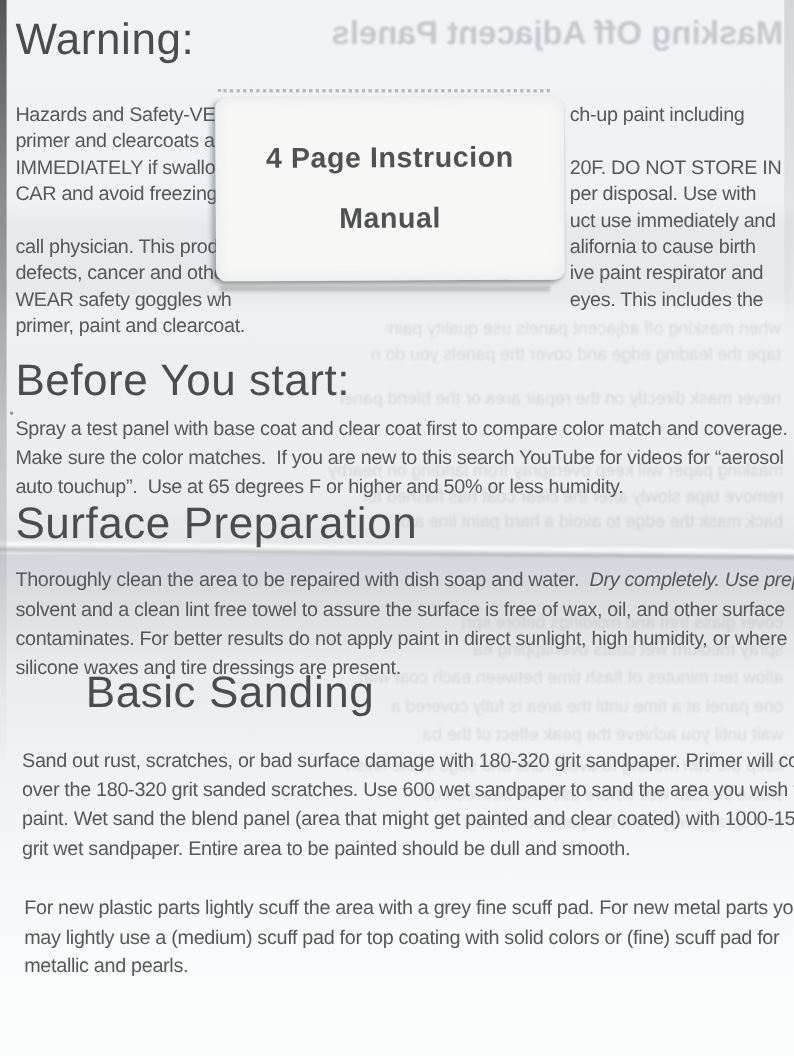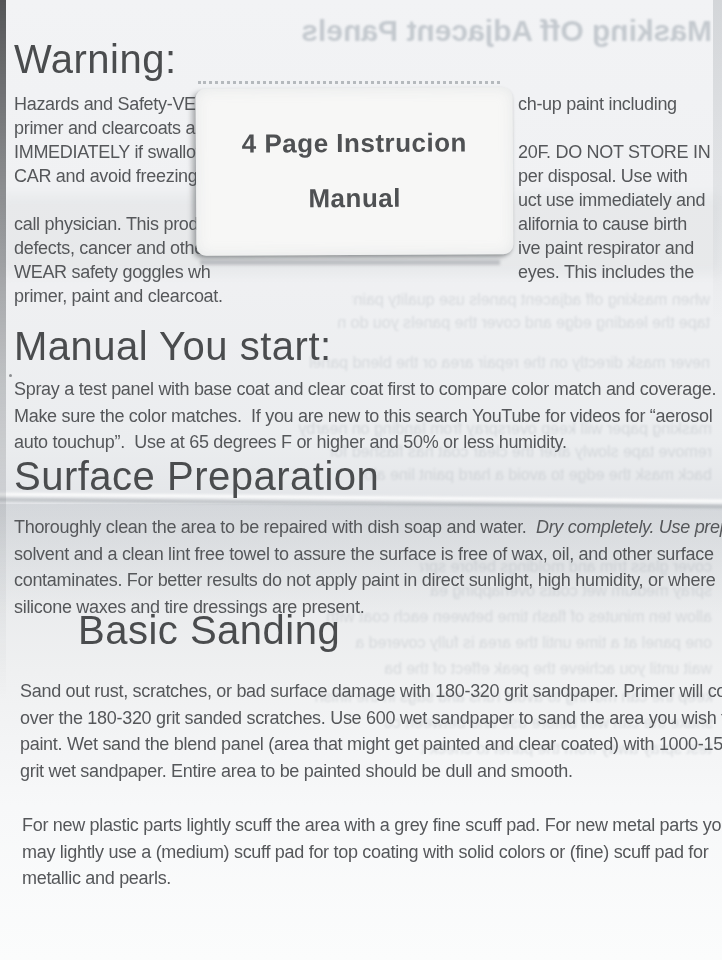--- a/index.html
+++ b/index.html
@@ -64,21 +64,21 @@
   <div class="bleed" style="left:360px;top:466px;width:352px;">back mask the edge to avoid a hard paint line along the panel</div>
   <div class="bleed" style="left:420px;top:558px;width:292px;">cover glass trim and moldings before spraying the vehicle</div>
   <div class="bleed" style="left:430px;top:582px;width:282px;">spray medium wet coats overlapping each pass by fifty</div>
   <div class="bleed" style="left:302px;top:608px;width:410px;">allow ten minutes of flash time between each coat with</div>
   <div class="bleed" style="left:355px;top:634px;width:357px;">one panel at a time until the area is fully covered and dry</div>
   <div class="bleed" style="left:385px;top:660px;width:327px;">wait until you achieve the peak effect of the base coat color</div>
   <div class="bleed" style="left:255px;top:688px;width:458px;">keep the can moving to avoid runs and sags in the finish</div>
   <div class="bleed" style="left:385px;top:714px;width:328px;">shake the can well before use and between coats too</div>
   <div class="bleed" style="left:420px;top:740px;width:292px;">test spray away from the panel to check the spray pattern</div>
 
-  <div class="h1" style="left:14px;top:14px;margin-top:23px;">Warning:</div>
+  <div class="h1" style="left:14px;top:14px;">Warning:</div>
 
   <div class="warn-para">
     <div class="wrow" style="top:0px"><span>Hazards and Safety-VERY</span><span class="wr">ch-up paint including</span></div>
     <div class="wrow" style="top:24px"><span>primer and clearcoats ar</span></div>
     <div class="wrow" style="top:48px"><span>IMMEDIATELY if swallow</span><span class="wr">20F. DO NOT STORE IN</span></div>
     <div class="wrow" style="top:72px"><span>CAR and avoid freezing. </span><span class="wr">per disposal. Use with</span></div>
     <div class="wrow" style="top:96px"><span class="wr">uct use immediately and</span></div>
     <div class="wrow" style="top:120px"><span>call physician. This produ</span><span class="wr">alifornia to cause birth</span></div>
     <div class="wrow" style="top:144px"><span>defects, cancer and othe</span><span class="wr">ive paint respirator and</span></div>
     <div class="wrow" style="top:168px"><span>WEAR safety goggles wh</span><span class="wr">eyes. This includes the</span></div>
@@ -87,21 +87,21 @@
 
   <div class="sticker-wrap">
     <div class="perf-top"></div>
     <div class="label">
       <div class="l1">4 Page Instrucion</div>
       <div class="l2">Manual</div>
     </div>
     <div class="smudge-bottom"></div>
   </div>
 
-  <div class="h1" style="left:14px;top:324px;">Manual You start:</div>
+  <div class="h1" style="left:14px;top:324px;">Before You start:</div>
   <div class="speck"></div>
   <div class="para" style="left:14px;top:376px;">
     <div class="pl">Spray a test panel with base coat and clear coat first to compare color match and coverage.</div>
     <div class="pl">Make sure the color matches.  If you are new to this search YouTube for videos for “aerosol</div>
     <div class="pl">auto touchup”.  Use at 65 degrees F or higher and 50% or less humidity.</div>
   </div>
 
   <div class="h1" style="left:14px;top:454px;">Surface Preparation</div>
   <div class="para" style="left:14px;top:514px;">
     <div class="pl"><span>Thoroughly clean the area to be repaired with dish soap and water.  </span><span class="it">Dry completely. Use prep</span></div>

